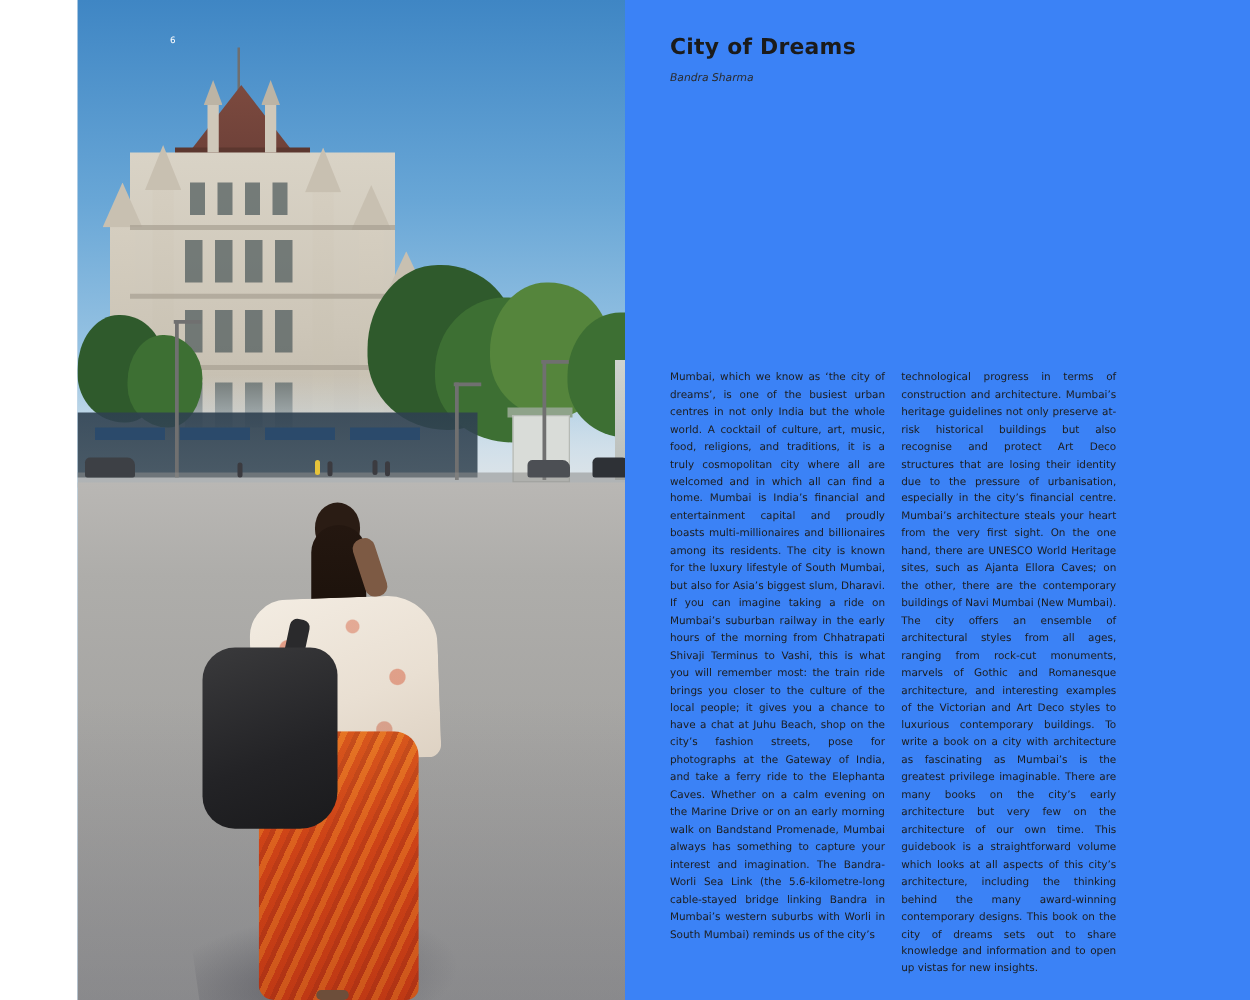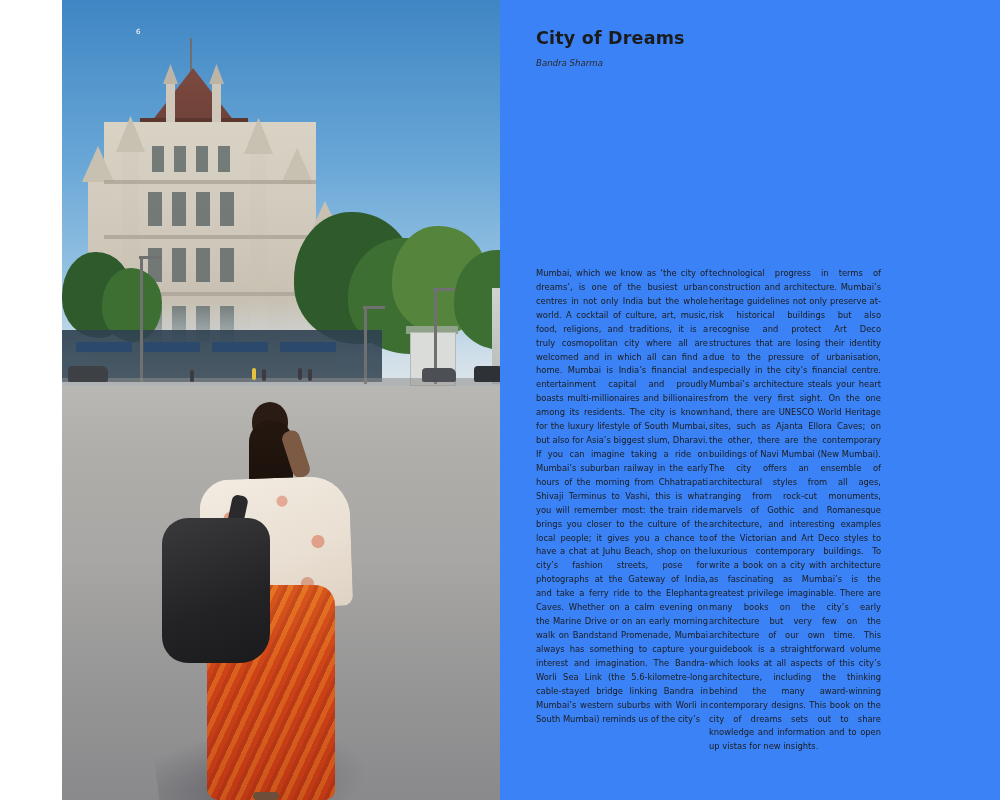--- a/index.html
+++ b/index.html
@@ -288,24 +288,24 @@
   }
   .author {
     position: absolute;
     left: 36px; top: 58px;
     font-size: 8.6px;
     font-style: italic;
     color: #2a2a2a;
   }
   .columns {
     position: absolute;
-    left: 36px; top: 267px;
+    left: 36px; top: 295px;
     width: 360px;
     display: flex;
-    gap: 1px;
+    gap: 13px;
   }
   .col {
     width: 172px;
     font-size: 8.35px;
     line-height: 1.67;
     color: #1c1c1c;
     text-align: justify;
     text-justify: inter-word;
     hyphens: manual;
   }

